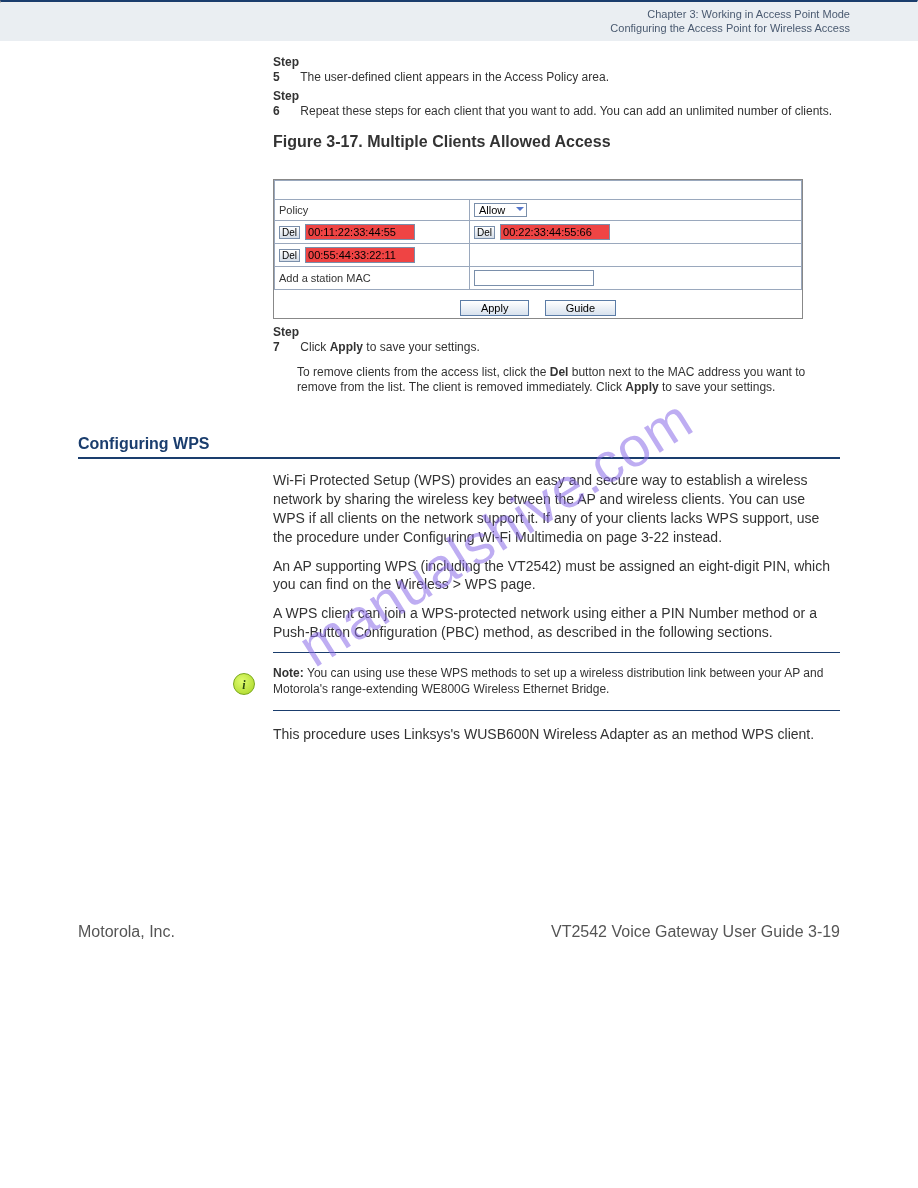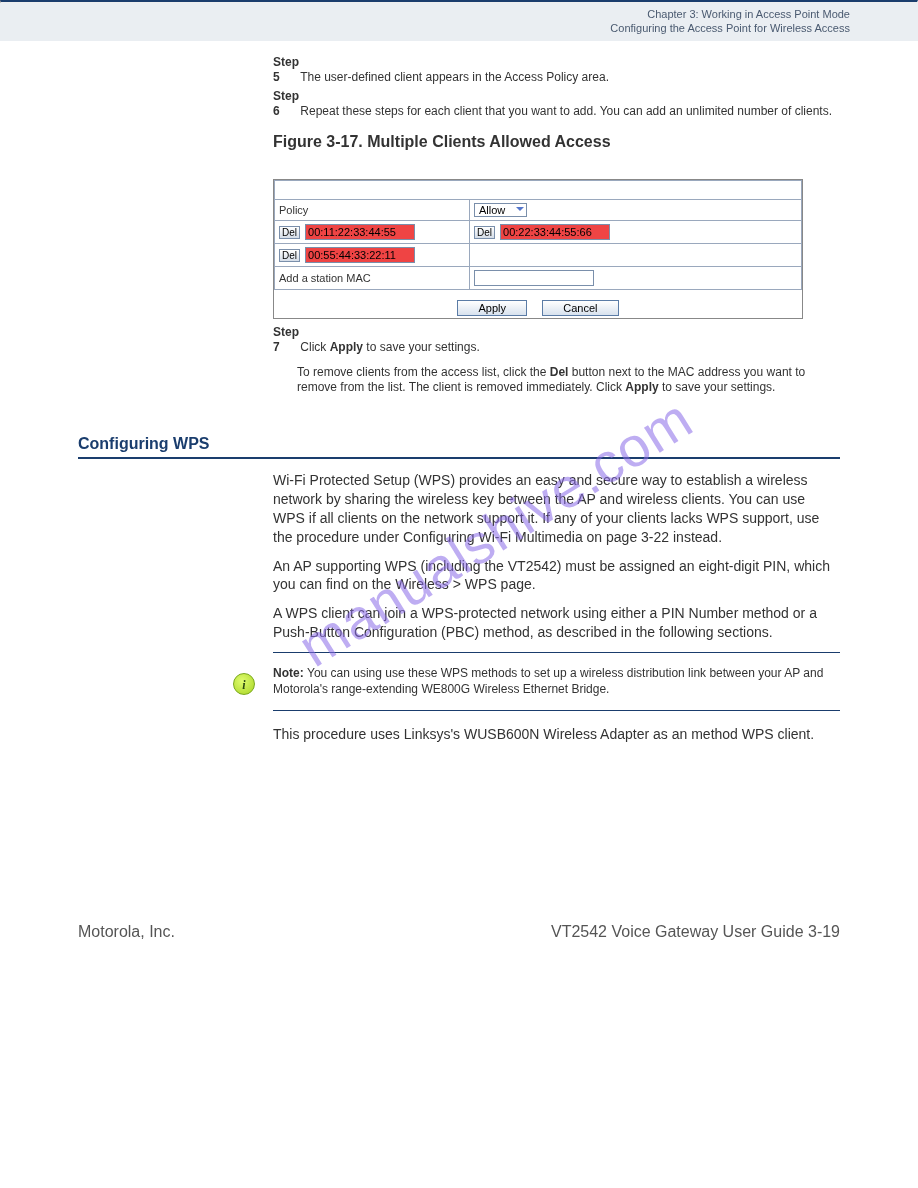--- a/index.html
+++ b/index.html
@@ -271,21 +271,21 @@
         <tr>
           <td class="cfg-labelcell">Add a station MAC</td>
           <td>
             <input class="add-input" value="" style="">
           </td>
         </tr>
       </tbody>
         </table>
       <div class="btn-row">
         <button class="form-btn">Apply</button>
-        <button class="form-btn">Cancel</button>
+        <button class="form-btn">Guide</button>
       </div>
     </div>
 
     <p class="p" style="margin-top:6px">
       <span class="step-num bold">Step 7</span>
       <span class="step-text">
         <span>Click </span><span class="bold">Apply</span><span> to save your settings.</span>
       </span>
     </p>
 

